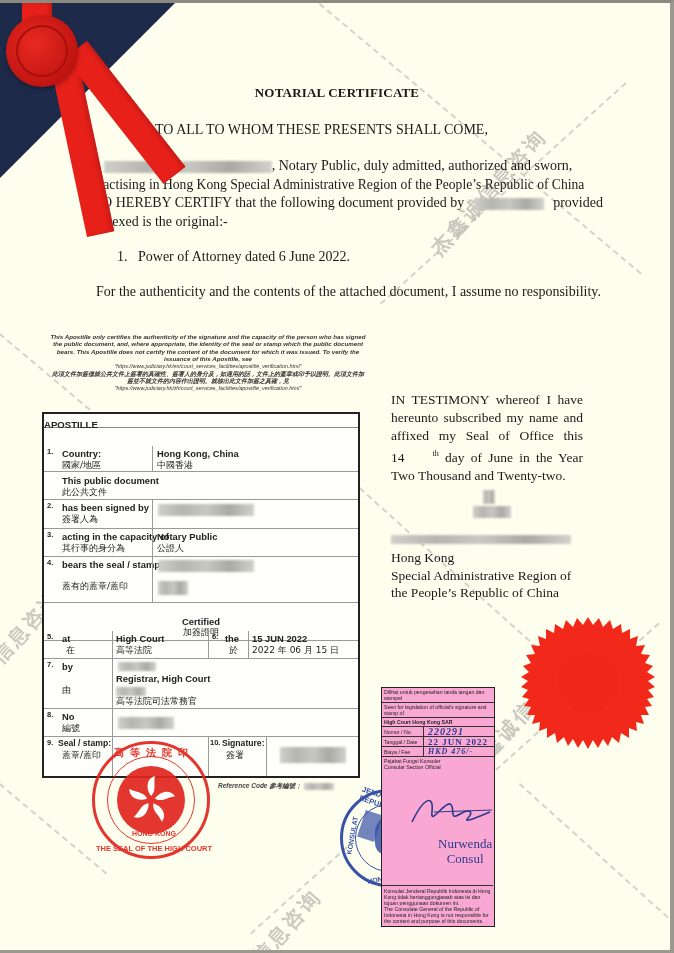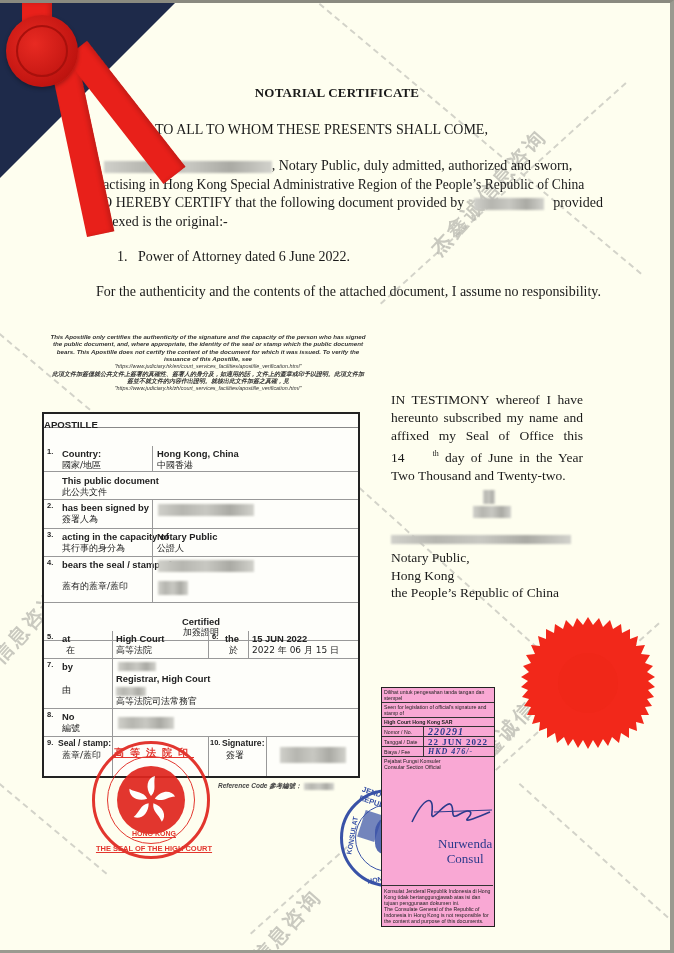--- a/index.html
+++ b/index.html
@@ -38,21 +38,21 @@
   .num { position: absolute; left: 3px; top: 1px; font-size: 7.5px; font-weight: bold; }
   .lbl { font-weight: bold; }
   .zh { font-weight: normal; font-family: "DejaVu Sans", sans-serif; font-size: 9px; }
   .vsep { position: absolute; top: 0; bottom: 0; border-left: 1px solid #999; }
   .ref-code { position: absolute; left: 218px; top: 779px; font-family: "Liberation Sans", sans-serif; font-size: 6.5px; font-style: italic; font-weight: bold; color: #444; }
 
   
   .hk-seal { position: absolute; left: 92px; top: 738px; width: 118px; height: 118px; border-radius: 50%; border: 3px solid #e0261e; opacity: 0.92; }
   .hk-seal-inner { position: absolute; left: 22px; top: 22px; width: 68px; height: 68px; border-radius: 50%; background: #e0261e; }
   .hk-seal-ring { position: absolute; left: 12px; top: 12px; width: 88px; height: 88px; border-radius: 50%; border: 1.5px solid #e0261e; }
-  .hk-seal-text { position: absolute; width: 118px; text-align: center; font-family: "Liberation Sans", sans-serif; font-weight: bold; color: #e0261e; text-decoration: underline; }
+  .hk-seal-text { position: absolute; width: 118px; text-align: center; font-family: "Liberation Sans", sans-serif; font-weight: bold; color: #e0261e; }
 
   
   .testimony { position: absolute; left: 391px; top: 388px; width: 192px; font-size: 13.5px; line-height: 18px; text-align: justify; }
   .testimony sup { font-size: 8px; padding-left: 28px; }
   .sig-block { position: absolute; left: 391px; top: 485px; width: 180px; height: 60px; }
   .notary-sign { position: absolute; left: 391px; top: 546px; font-size: 13.5px; line-height: 17.5px; }
 
   
   .foil-seal { position: absolute; left: 508px; top: 612px; width: 160px; height: 160px; }
 
@@ -288,22 +288,22 @@
     <span>IN TESTIMONY whereof I have hereunto subscribed my name and affixed my Seal of Office this 14</span><sup>th</sup><span> day of June in the Year Two Thousand and Twenty-two.</span>
   </div>
 
   <div class="sig-block">
     <span class="blur" style="position:absolute;left:92px;top:2px;width:12px;height:14px;"></span>
     <span class="blur" style="position:absolute;left:82px;top:18px;width:38px;height:12px;"></span>
     <span class="blur" style="position:absolute;left:0px;top:47px;width:180px;height:9px;"></span>
   </div>
 
   <div class="notary-sign">
-    <div>Notary Public,</div>
     <div>Hong Kong</div>
+    <div>Special Administrative Region of</div>
     <div>the People’s Republic of China</div>
   </div>
 
   <svg class="foil-seal" viewBox="0 0 160 160">
     <polygon fill="#f2281a" points="
       80,2 85,10 91,3 95,12 102,5 105,14 113,9 114,18 122,14 122,24 130,21 128,31 137,30 133,39 142,40 137,48 145,51 139,57 147,62 140,66 147,72 140,75 146,82 139,84 144,91 137,92 141,100 133,100 136,109 128,107 129,116 121,113 121,123 113,118 111,128 104,122 100,131 95,124 90,133 85,125 80,134 75,125 70,133 65,124 60,131 56,122 49,128 47,118 39,123 39,113 31,116 32,107 24,109 27,100 19,100 23,92 16,91 21,84 14,82 20,75 13,72 20,66 13,62 21,57 15,51 23,48 18,40 27,39 23,30 32,31 30,21 38,24 38,14 46,18 47,9 55,14 58,5 65,12 69,3 75,10"></polygon>
     <circle cx="80" cy="68" r="30" fill="#ee2618" opacity="0.6"></circle>
   </svg>
 
   <div class="indo-seal">

